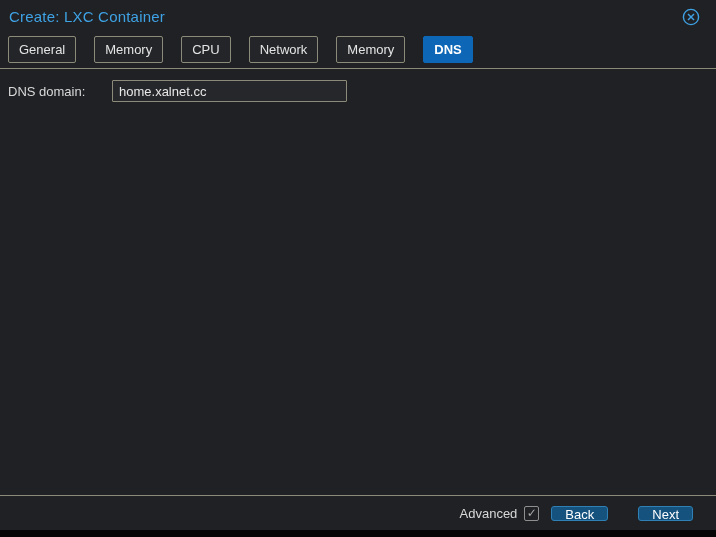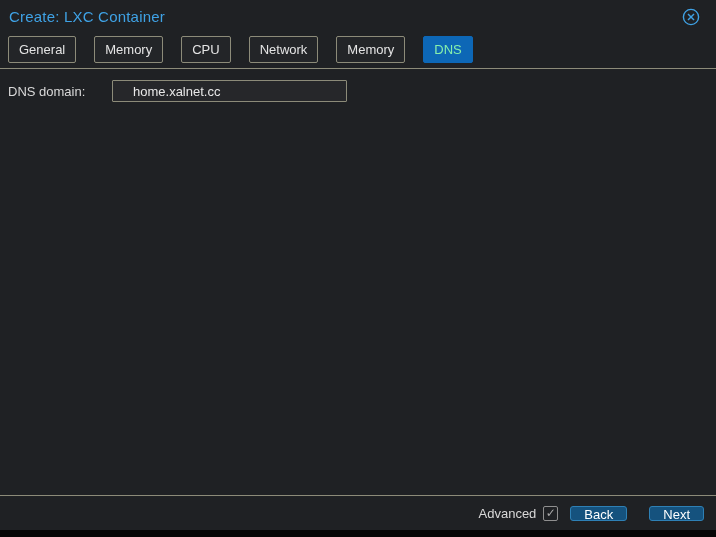--- a/index.html
+++ b/index.html
@@ -29,57 +29,57 @@
   
   .tabwrap { padding: 4px 8px 0 8px; border-bottom: 1px solid #8c8b79; }
   .tabbar { display: flex; gap: 18px; padding-bottom: 5px; }
   .tab {
     border: 1px solid #8c8b79; background: #232528;
     color: #e4e4e4; font-size: 13px; line-height: 1;
     padding: 6px 10px 6px 10px; border-radius: 2px;
     cursor: pointer; white-space: nowrap;
   }
   .tab.active {
-    background: #0d67b6; border-color: #0d67b6; color: #86efac;
+    background: #0d67b6; border-color: #0d67b6; color: #ffffff; font-weight: bold;
   }
 
   
-  .form { padding: 11px 8px 0 8px; display: flex; flex-direction: row; gap: 15px; align-items: center; }
+  .form { padding: 11px 8px 0 8px; display: flex; flex-direction: column; gap: 15px; }
   .form-row { display: flex; align-items: center; height: 22px; }
   .form-label { width: 104px; color: #d9d9d9; font-size: 13px; }
   .form-input {
     width: 235px; height: 22px;
     background: #26272a; border: 1px solid #8c8b79; border-radius: 1px;
-    color: #e8e8e8; font-size: 13px; padding: 0 20px;
+    color: #e8e8e8; font-size: 13px; padding: 0 6px;
     font-family: "Liberation Sans", "DejaVu Sans", sans-serif;
     outline: none;
   }
 
   .spacer { flex: 1; }
 
   
   .footer {
     border-top: 1px solid #8c8b79;
     display: flex; align-items: center; justify-content: flex-end;
-    gap: 12px; padding: 6px 12px; height: 35px;
+    gap: 12px; padding: 6px 23px; height: 35px;
   }
   .advanced-group { display: flex; align-items: center; gap: 7px; }
   .advanced-label { color: #d9d9d9; font-size: 13px; }
   .checkbox {
     width: 15px; height: 15px; border: 1px solid #8f8f8f; border-radius: 2px;
     background: transparent; display: flex; align-items: center; justify-content: center;
     color: #a8a8a8; font-size: 12px; line-height: 1; cursor: pointer;
   }
   .btn {
     min-width: 53px; height: 15px;
     background: #15527e; border: 1px solid #2e80b5; border-radius: 3px;
     color: #ffffff; font-size: 13px; padding: 0 13px; cursor: pointer;
     font-family: "Liberation Sans", "DejaVu Sans", sans-serif;
   }
-  .btn + .btn { margin-left: 10px; text-align: right; }
+  .btn + .btn { margin-left: 18px; text-align: right; }
 
   .bottom-strip { height: 7px; background: #060606; }
 </style>
 </head>
 <body>
 
 <div class="dialog">
 
   <div class="titlebar">
     <span class="title">Create: LXC Container</span>

